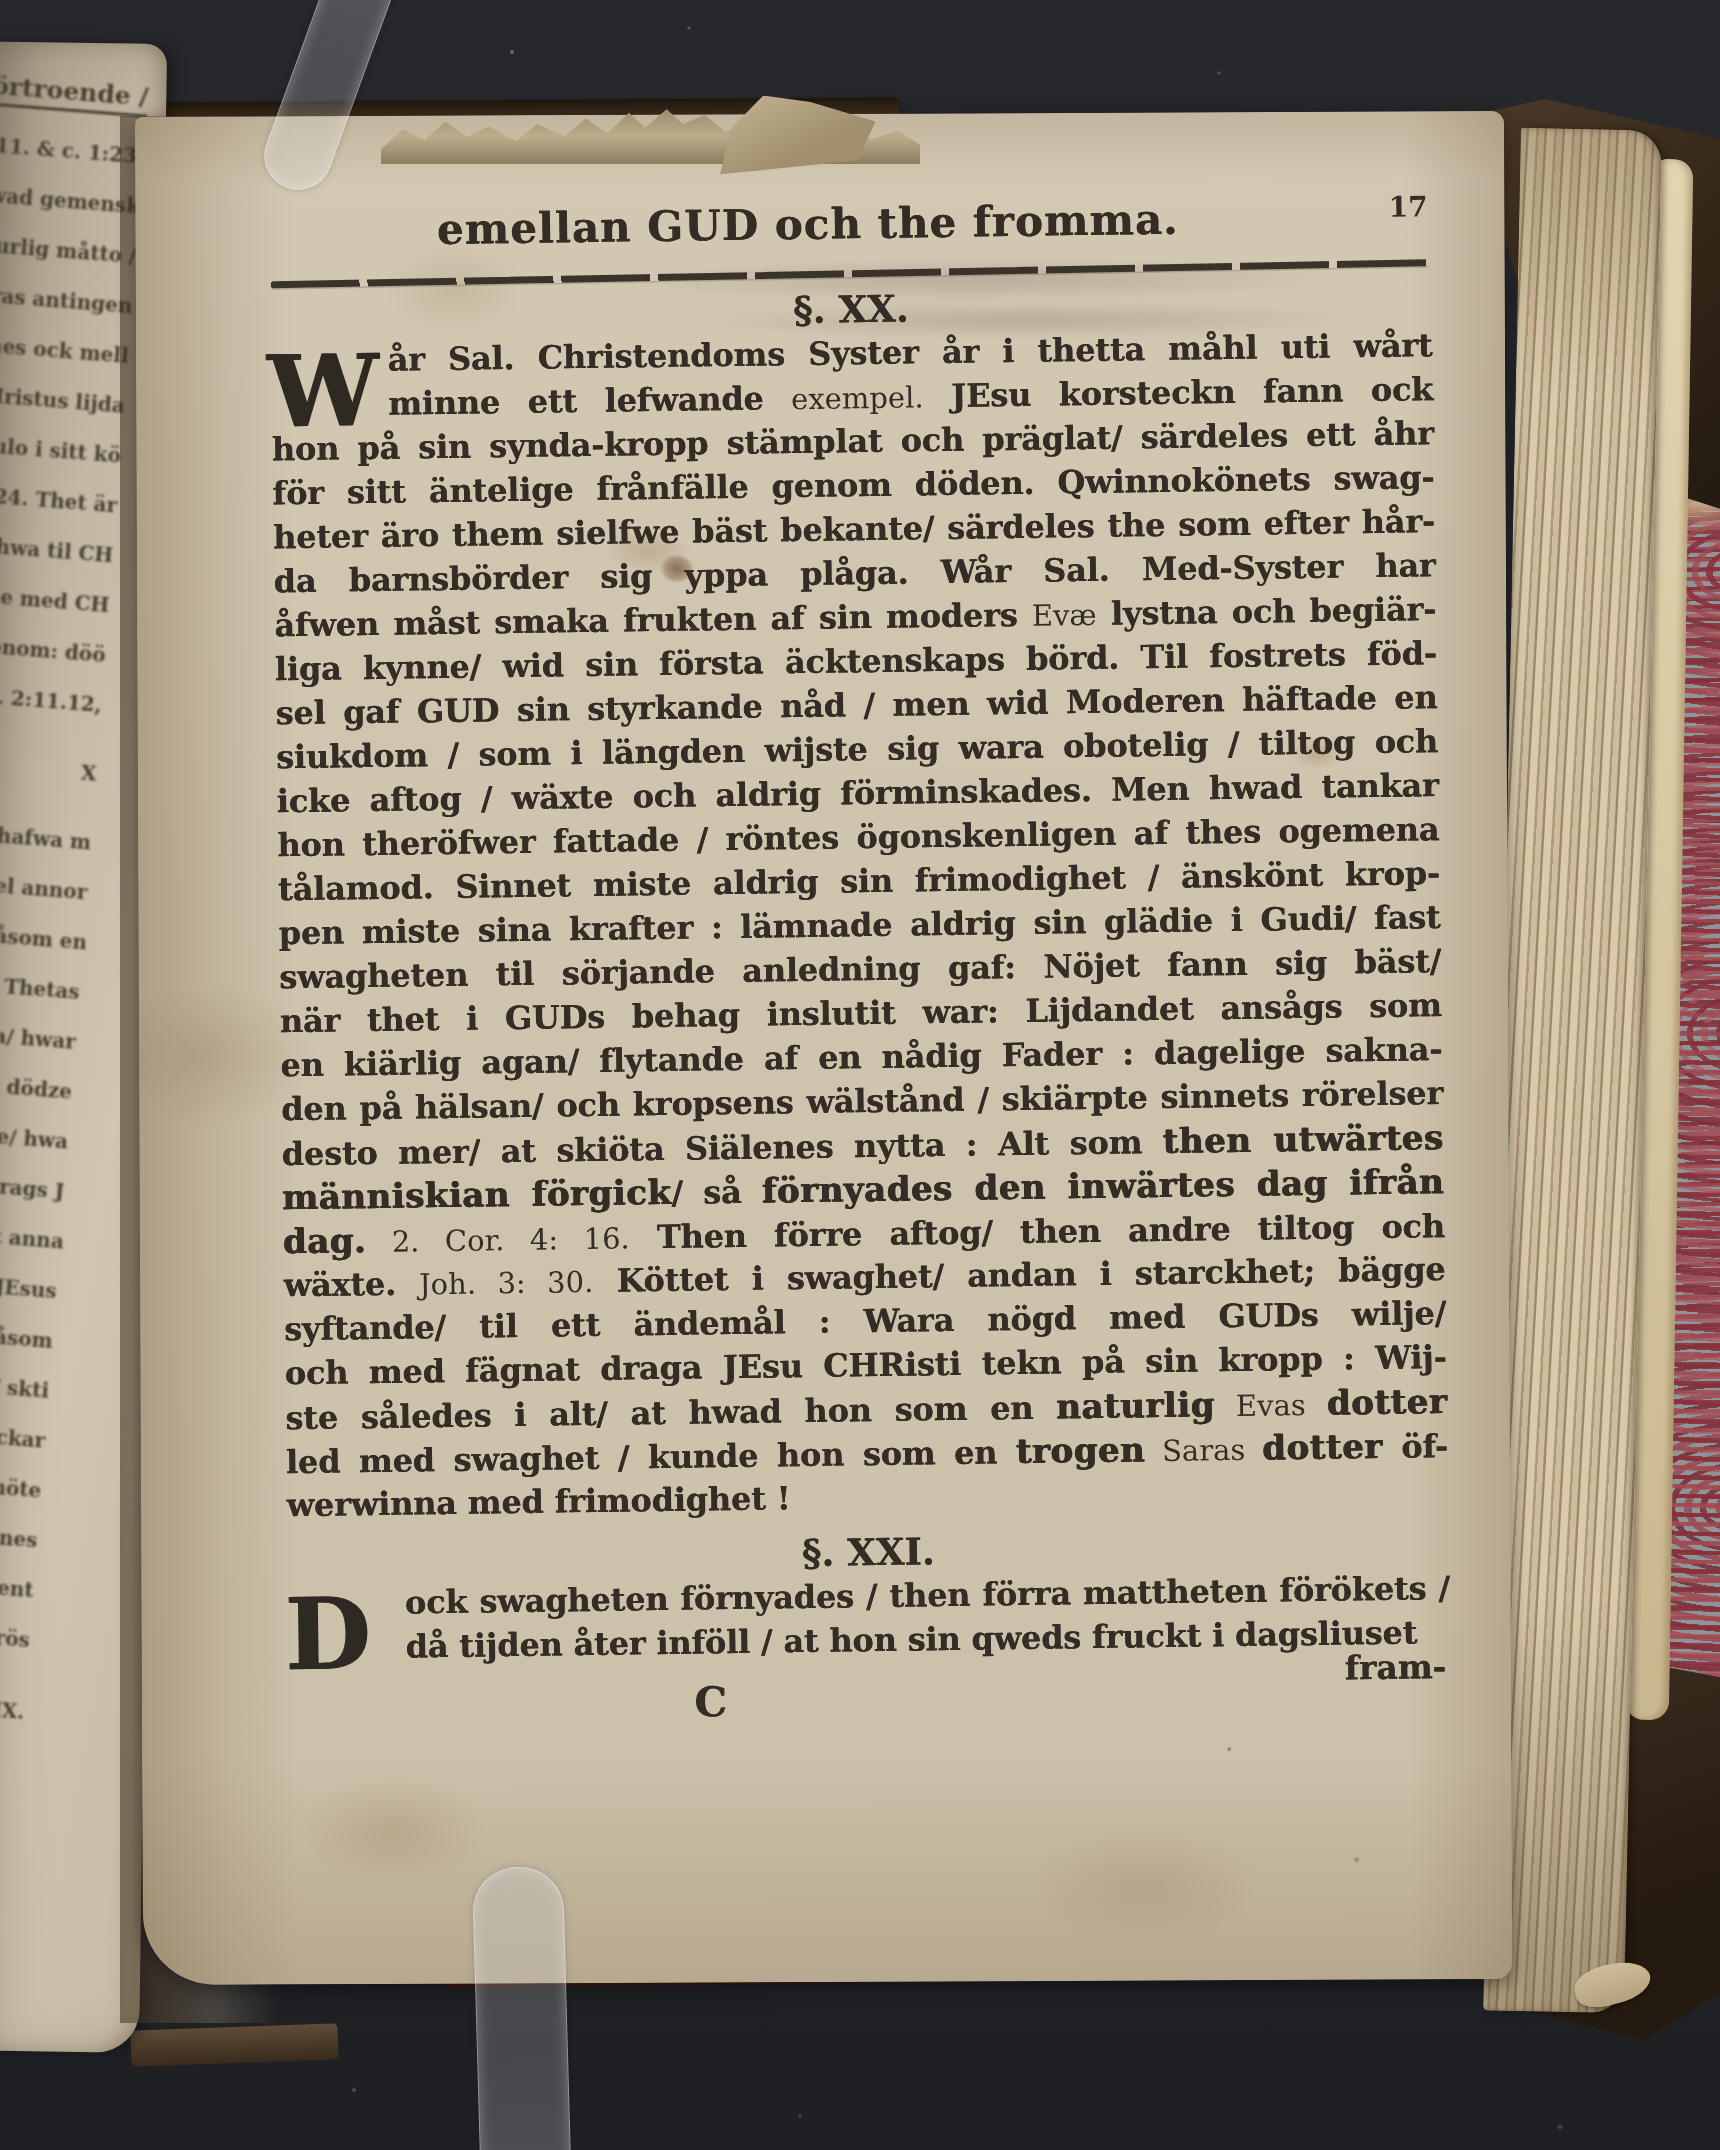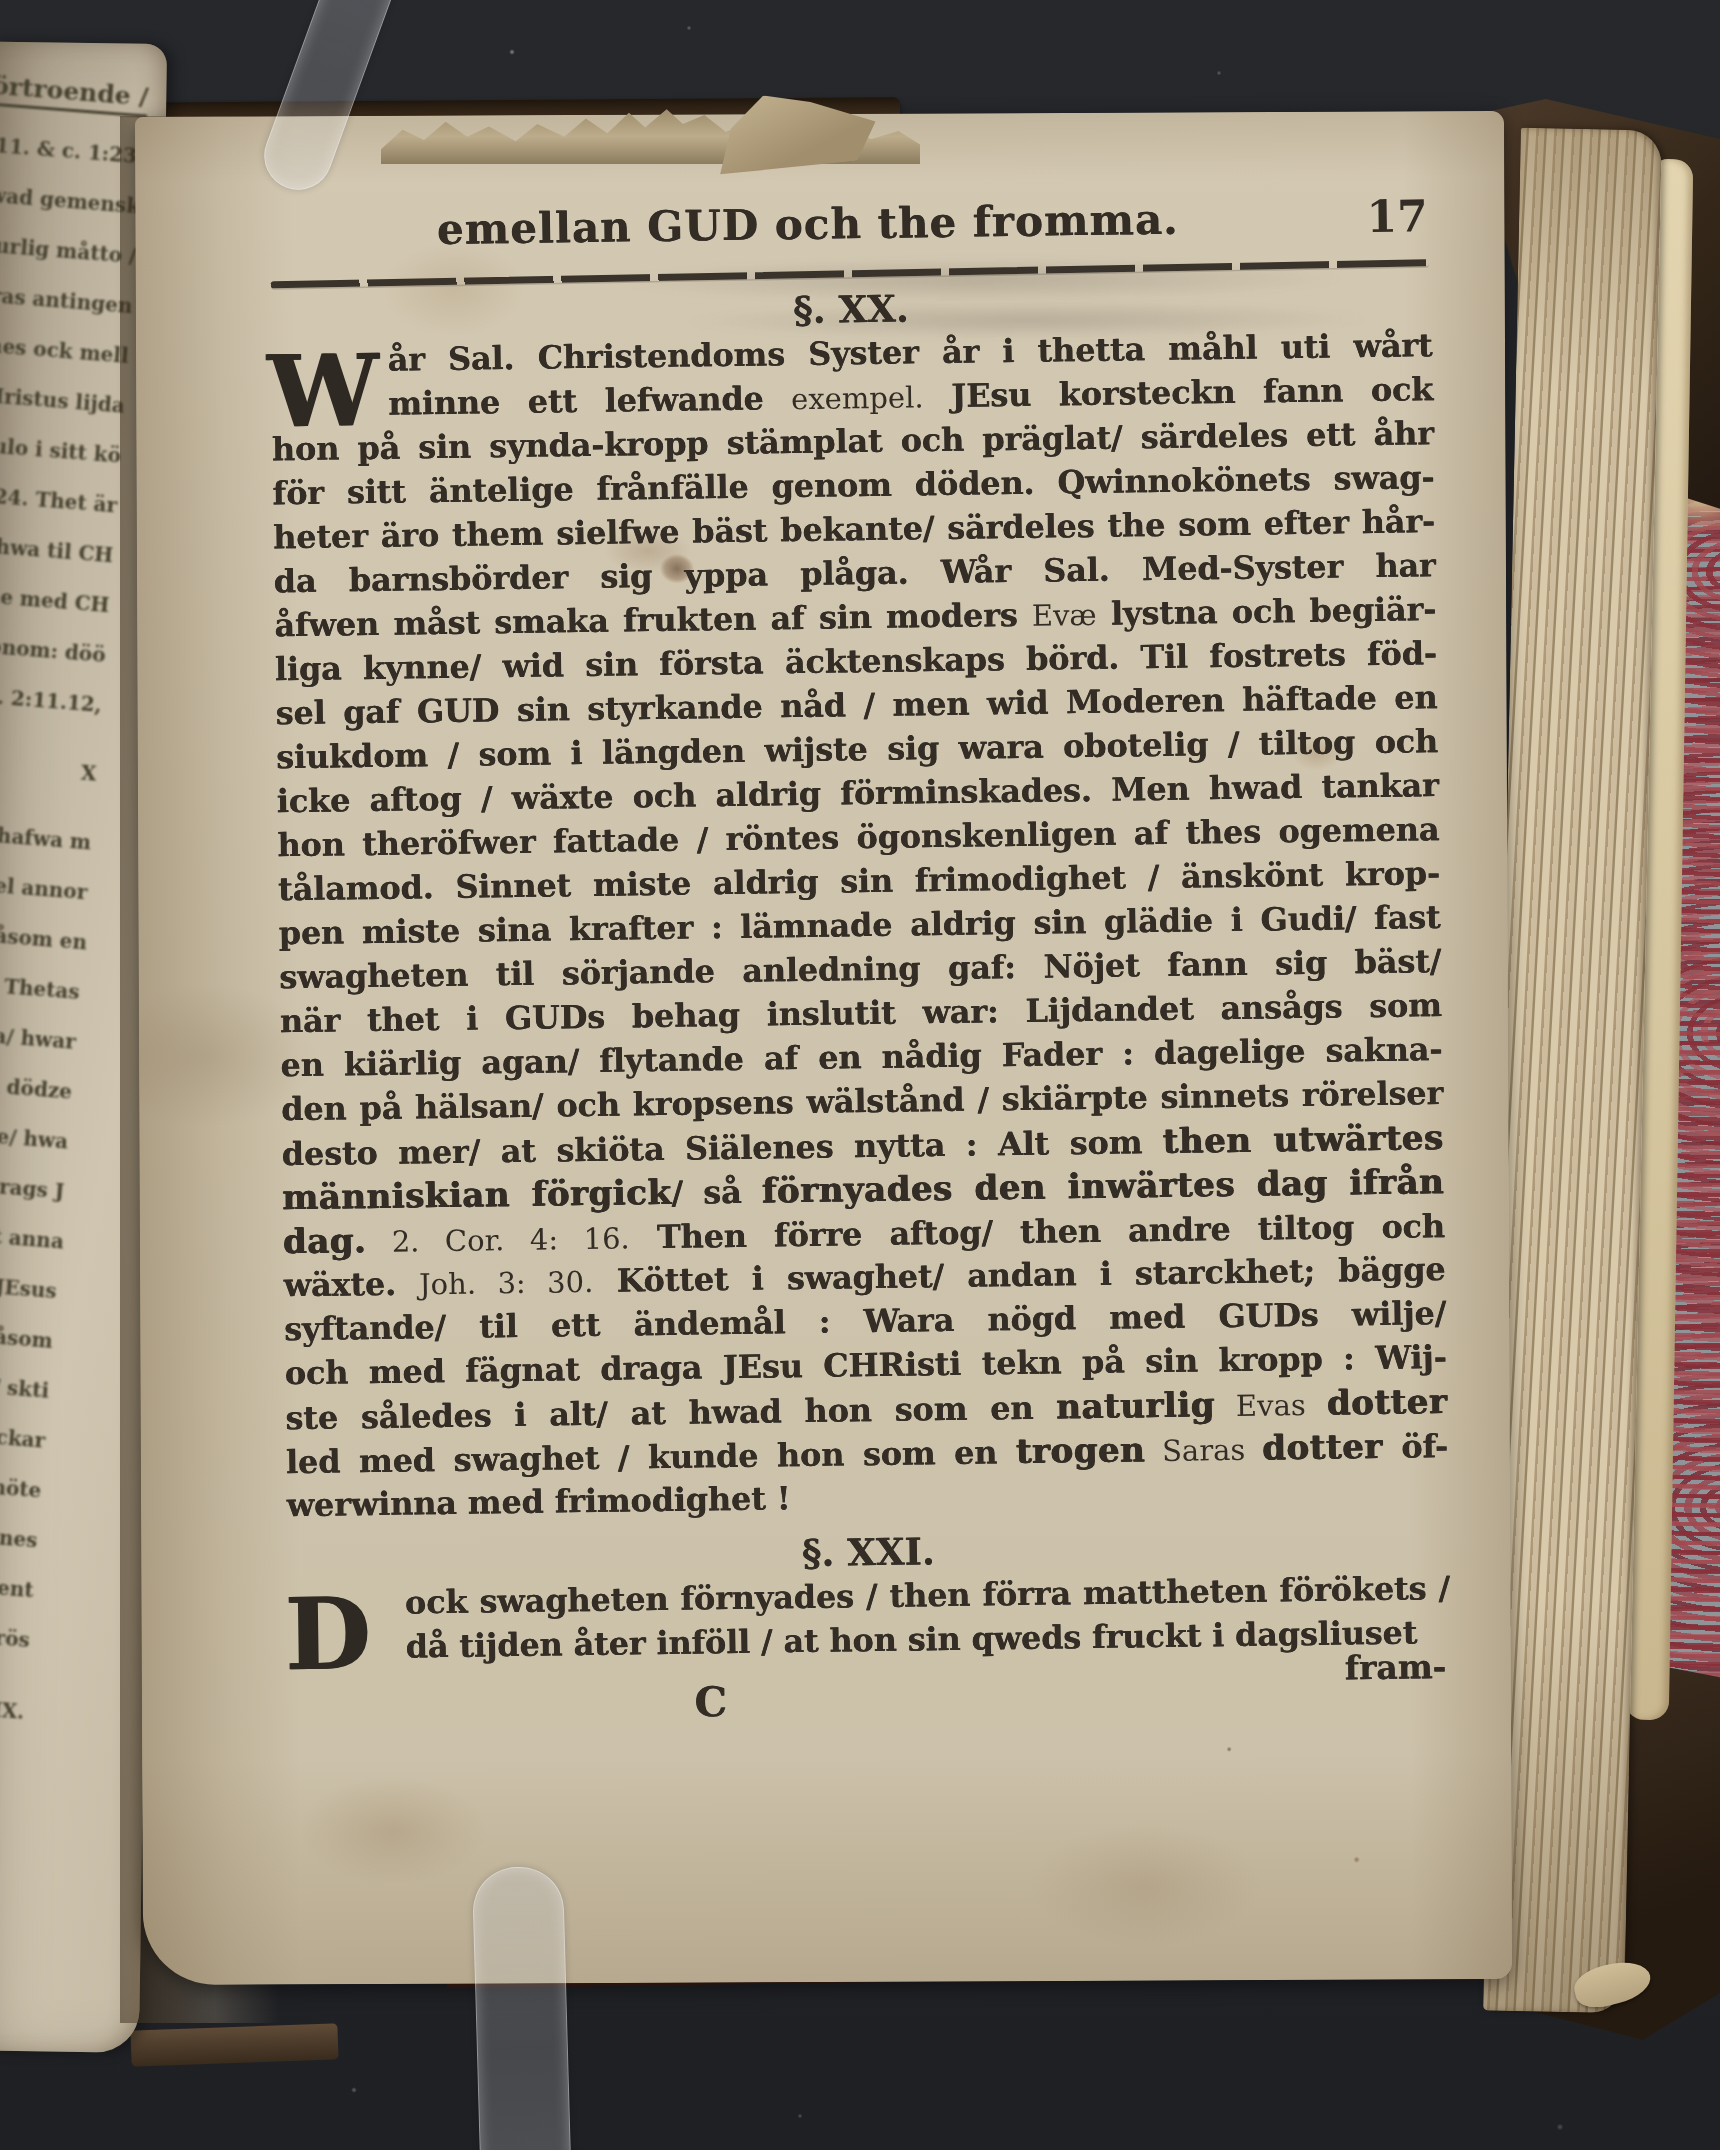--- a/index.html
+++ b/index.html
@@ -95,21 +95,21 @@
       linear-gradient(180deg,#d3c8b2,#cfc4ad 40%,#cbc0a8 100%);
     box-shadow:0 4.8px 19px rgba(0,0,0,.45);}
   .ghost{position:absolute;filter:blur(3.4px);background:radial-gradient(ellipse at 50% 50%, rgba(88,82,70,.22), rgba(88,82,70,0) 72%);}
 
   .text-block{position:absolute;left:133px;top:88px;width:1162px;
     transform:rotate(-0.55deg);transform-origin:top left;color:#332d26;}
   .page-header{position:relative;height:59px;}
   .ph-title{text-align:center;transform:translateX(-42px);
     font-size:42px;line-height:56px;font-weight:700;
     text-shadow:0.5px 0 currentColor;letter-spacing:1px;}
-  .ph-num{position:absolute;right:2.9px;top:1.9px;font-size:44px;font-weight:700;}
+  .ph-num{position:absolute;right:2.9px;top:1.9px;font-size:28px;font-weight:700;}
   .rule{height:7.2px;margin:14.5px 1.9px 0 1px;transform:rotate(-0.3deg);border-radius:3.9px;
     background:repeating-linear-gradient(90deg,#3a332b 0 89px, rgba(58,51,43,0) 89px 97px);
     box-shadow:0 1.9px 0 -0.5px rgba(58,51,43,.22);}
   .sec{position:relative;}
   .sec-heading{margin-top:10.6px;height:44px;line-height:44px;text-align:center;
     font-size:37px;font-weight:700;text-shadow:0.4px 0 currentColor;}
   .tl{height:44px;line-height:44px;font-size:32px;
     text-align:justify;text-align-last:justify;}
   .tl.noj{text-align:left;text-align-last:left;}
   .tl.dc{padding-left:117px;}

